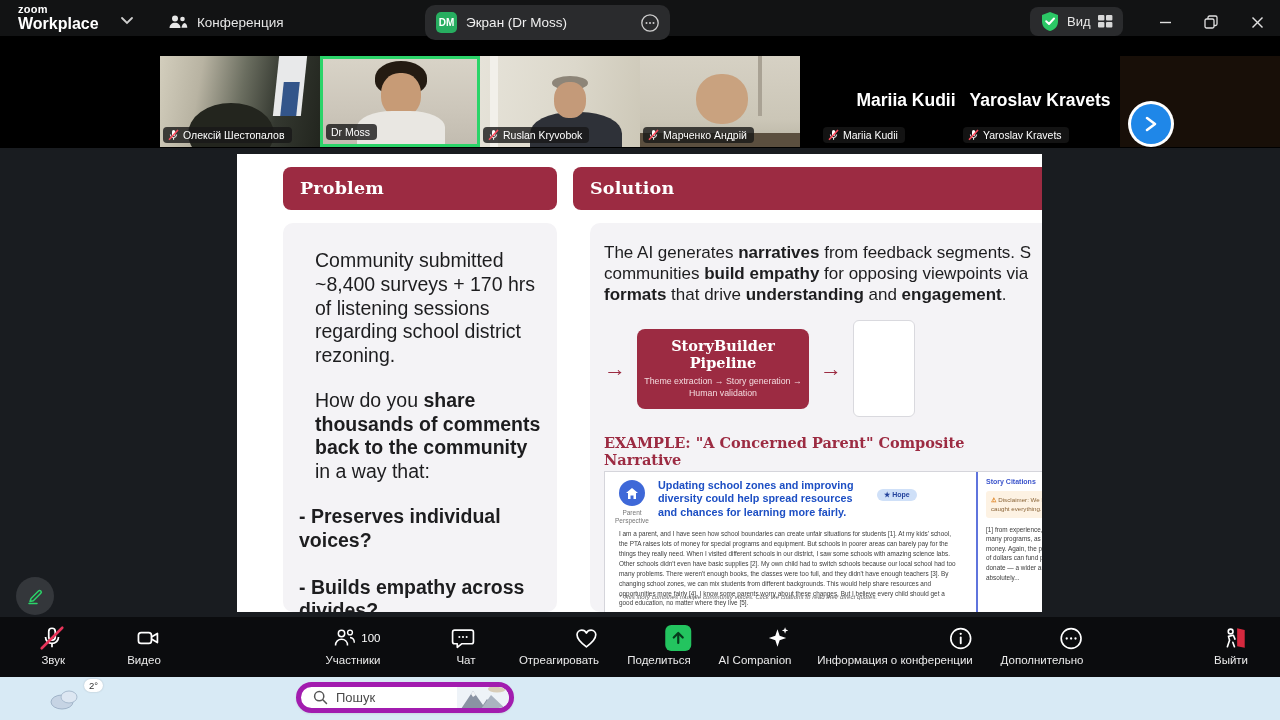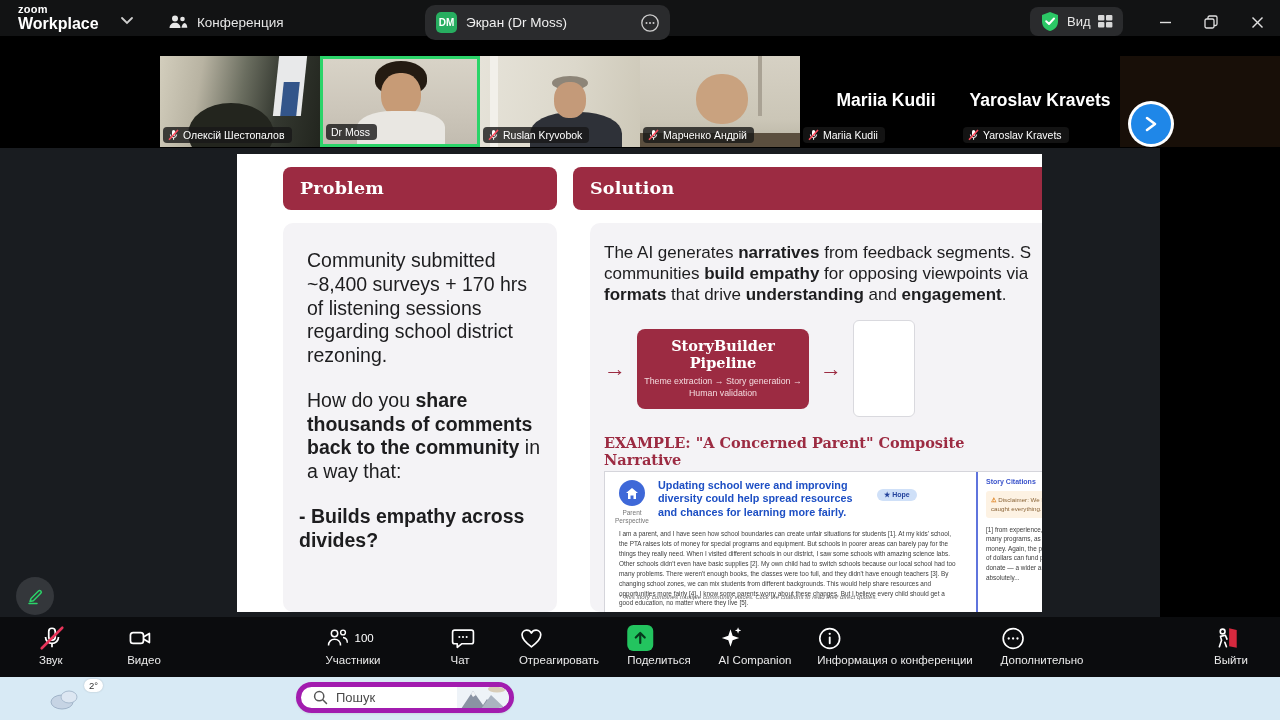--- a/index.html
+++ b/index.html
@@ -50,33 +50,33 @@
   .t3head{position:absolute;left:56px;top:18px;width:52px;height:50px;border-radius:48%;background:#c9a27f;}
   .t3desk{position:absolute;left:0;bottom:0;width:160px;height:14px;background:#5b4f3f;}
   .t3cab{position:absolute;left:118px;top:0;width:4px;height:60px;background:#a9a294;}
   .t6{background:#180f08;}
   .next-btn{position:absolute;left:1128px;top:57px;width:46px;height:46px;border-radius:50%;background:#fff;
             display:flex;align-items:center;justify-content:center;}
   .next-btn .inner{width:40px;height:40px;border-radius:50%;background:#1f87e8;display:flex;
                    align-items:center;justify-content:center;}
 
   
-  .share{position:absolute;left:0;top:148px;width:1160px;height:469px;background:#191c20;}
+  .share{position:absolute;left:0;top:148px;width:1280px;height:469px;background:#191c20;}
   .annot{position:absolute;left:16px;top:429px;width:38px;height:38px;border-radius:50%;
          background:#34373b;display:flex;align-items:center;justify-content:center;}
   .slide{position:absolute;left:237px;top:6px;width:805px;height:458px;background:#fff;overflow:hidden;}
   .hdr{position:absolute;top:13px;height:43px;background:#9c2b42;border-radius:8px;color:#fff;
        font-family:"DejaVu Serif",serif;font-weight:700;font-size:17.5px;line-height:43px;
        padding-left:17px;box-sizing:border-box;letter-spacing:.2px;}
   .hdr-p{left:46px;width:274px;}
   .hdr-s{left:336px;width:520px;}
   .card{position:absolute;top:69px;background:#f4f3f6;border-radius:10px;box-sizing:border-box;overflow:hidden;}
   .card-p{left:46px;width:274px;height:389px;padding:26px 16px;color:#1d1d1f;
           font-size:19.5px;line-height:1.22;}
-  .card-p p{margin:0 0 21px 8px;}
+  .card-p p{margin:0 0 21px 16px;}
   .card-p .blt{font-weight:700;margin:0 0 23px 0;}
   .card-s{left:353px;width:470px;height:389px;padding:19px 14px;color:#1d1d1f;}
   .intro{font-size:17px;line-height:1.24;white-space:nowrap;margin:0;}
   .flow{display:flex;align-items:center;gap:11px;margin-top:15px;}
   .fcard{width:160px;height:95px;background:#fff;border:1px solid #d9d9de;border-radius:6px;
          box-shadow:0 1px 3px rgba(0,0,0,.08);display:flex;flex-direction:column;
          align-items:center;justify-content:center;flex:none;}
   .fcard .fl{font-family:"DejaVu Serif",serif;font-weight:700;font-size:12.5px;color:#3a3a3a;letter-spacing:1px;}
   .fcard .fv{font-family:"DejaVu Serif",serif;font-weight:700;font-size:29px;color:#9c2b42;margin:3px 0 2px;}
   .fcard .fc{font-size:12px;color:#555;}
@@ -103,21 +103,21 @@
   .cits{position:absolute;left:381px;top:6px;width:300px;}
   .cit-h{font-size:7px;font-weight:700;color:#3c55cc;}
   .disc{margin-top:6px;width:286px;background:#fdf2e3;border-radius:3px;padding:4px 5px;
         font-size:6.2px;color:#8a6437;line-height:1.5;box-sizing:border-box;}
   .disc .warn{color:#e08a2e;font-weight:700;}
   .cit-p{margin-top:7px;width:286px;font-size:6.4px;color:#3c3c3c;line-height:1.5;}
 
   
   .toolbar{position:absolute;left:0;top:617px;width:1280px;height:60px;background:#0b0c0e;}
   .tbi{position:absolute;top:7px;transform:translateX(-50%);display:flex;flex-direction:column;
-       align-items:flex-start;width:max-content;}
+       align-items:flex-end;width:max-content;}
   .tbi .irow{height:28px;display:flex;align-items:center;gap:5px;}
   .tbi .lbl{font-size:11.5px;color:#ececec;margin-top:2px;white-space:nowrap;}
   .tbi .cnt{font-size:11.5px;color:#fff;}
   .share-sq{width:26px;height:26px;border-radius:6px;background:#23c45f;display:flex;
             align-items:center;justify-content:center;}
 
   
   .taskbar{position:absolute;left:0;top:677px;width:1280px;height:43px;background:#d8eaf5;}
   .weather{position:absolute;left:48px;top:8px;}
   .temp-badge{position:absolute;left:84px;top:2px;background:#fff;border-radius:8px;padding:1px 5px;
@@ -247,21 +247,21 @@
         <svg width="11" height="12" viewBox="0 0 11 12">
             <rect x="4" y="1" width="3.2" height="6" rx="1.6" fill="#fff"></rect>
             <path d="M2.4 5.5 a3.1 3.1 0 0 0 6.2 0" fill="none" stroke="#fff" stroke-width="1"></path>
             <line x1="5.6" y1="8.8" x2="5.6" y2="10.8" stroke="#fff" stroke-width="1"></line>
             <line x1="1" y1="10.8" x2="10" y2="1" stroke="#ff4d5e" stroke-width="1.6"></line>
           </svg>
         <span>Марченко Андрій</span>
       </div>
     </div>
 
-    <div class="tile" style="left:800px;padding-left:12px;">
+    <div class="tile" style="left:820px;padding-left:12px;">
       <div class="cname">Mariia Kudii</div>
       <div class="plate">
         <svg width="11" height="12" viewBox="0 0 11 12">
             <rect x="4" y="1" width="3.2" height="6" rx="1.6" fill="#fff"></rect>
             <path d="M2.4 5.5 a3.1 3.1 0 0 0 6.2 0" fill="none" stroke="#fff" stroke-width="1"></path>
             <line x1="5.6" y1="8.8" x2="5.6" y2="10.8" stroke="#fff" stroke-width="1"></line>
             <line x1="1" y1="10.8" x2="10" y2="1" stroke="#ff4d5e" stroke-width="1.6"></line>
           </svg>
         <span>Mariia Kudii</span>
       </div>
@@ -299,20 +299,21 @@
         </svg>
     </div>
 
     <div class="slide">
       <div class="hdr hdr-p">Problem</div>
       <div class="hdr hdr-s">Solution</div>
 
       <div class="card card-p">
         <p>Community submitted ~8,400 surveys + 170 hrs of listening sessions regarding school district rezoning.</p>
         <p><span>How do you </span><b>share thousands of comments back to the community</b><span> in a way that:</span></p>
+        <p class="blt">- Preserves individual voices?</p>
         <p class="blt">- Builds empathy across divides?</p>
 
       </div>
 
       <div class="card card-s">
         <p class="intro">
           <span>The AI generates </span><b>narratives</b><span> from feedback segments. S</span><br>
           <span>communities </span><b>build empathy</b><span> for opposing viewpoints via</span><br>
           <b>formats</b><span> that drive </span><b>understanding</b><span> and </span><b>engagement</b><span>.</span>
         </p>
@@ -329,21 +330,21 @@
 
         <div class="ex-h">EXAMPLE: "A Concerned Parent" Composite Narrative</div>
 
         <div class="shot">
           <div class="home-ic">
             <svg width="14" height="13" viewBox="0 0 14 13">
                 <path d="M7 1 L13 6 H11 V12 H8.5 V8.5 H5.5 V12 H3 V6 H1 Z" fill="#fff"></path>
               </svg>
           </div>
           <div class="persp">Parent Perspective</div>
-          <div class="headline">Updating school were and improving diversity could help spread resources and chances for learning more fairly.</div>
+          <div class="headline">Updating school zones and improving diversity could help spread resources and chances for learning more fairly.</div>
           <div class="hope">★ Hope</div>
           <div class="shot-body">I am a parent, and I have seen how school boundaries can create unfair situations for students [1]. At my kids' school, the PTA raises lots of money for special programs and equipment. But schools in poorer areas can barely pay for the things they really need. When I visited different schools in our district, I saw some schools with amazing science labs. Other schools didn't even have basic supplies [2]. My own child had to switch schools because our local school had too many problems. There weren't enough books, the classes were too full, and they didn't have enough teachers [3]. By changing school zones, we can mix students from different backgrounds. This would help share resources and opportunities more fairly [4]. I know some parents worry about these changes. But I believe every child should get a good education, no matter where they live [5].</div>
           <div class="shot-foot">* This story combines multiple community voices. Click the citations to read their direct quotes.</div>
           <div class="shot-div"></div>
           <div class="cits">
             <div class="cit-h">Story Citations</div>
             <div class="disc"><span class="warn">⚠ </span><span>Disclaimer: We have double-checked the stories for this theme. However, we might not have caught everything. If something is wrong or doesn't belong, please report it.</span></div>
             <div class="cit-p">[1] from experience, I'm pretty sure—from what I saw, the reason some of those schools have so many programs, as mentioned in the chat, like what programs people judge success on, is the PTA money. Again, the parents in that neighborhood or the ones whose schools make tens of thousands of dollars can fund programs, lab equipment, or whatever to cover their own expenses, let alone donate — a wider and wider gap. I completely want that. I know that's the right thing, and I absolutely...</div>
           </div>
         </div>

